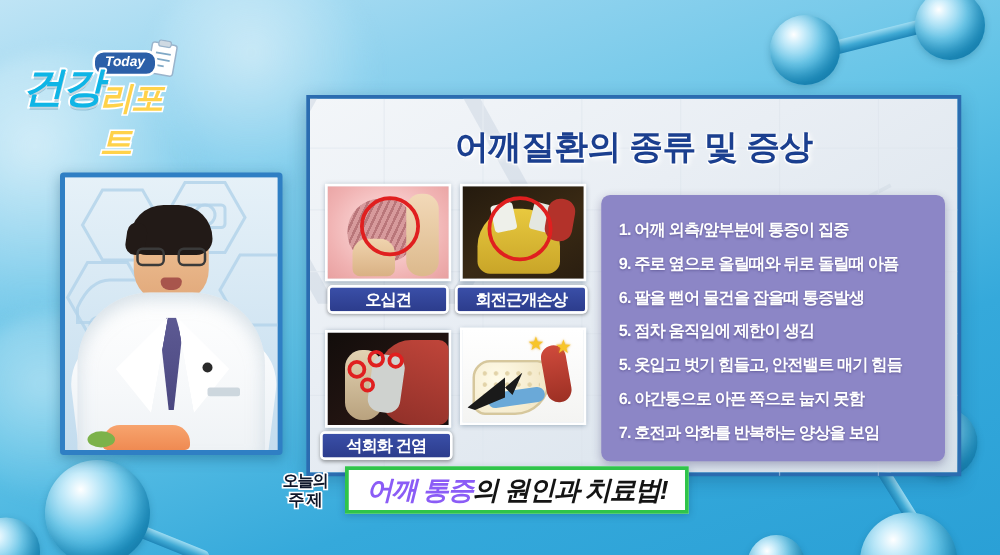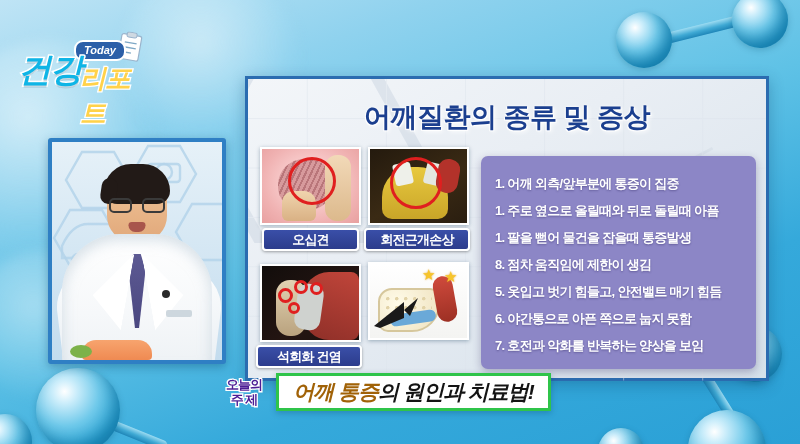--- a/index.html
+++ b/index.html
@@ -185,30 +185,30 @@
     color:#ffffff; font-size:13px; font-weight:700; letter-spacing:-.7px;
     line-height:27px; white-space:nowrap;
     text-shadow:0 1px 2px rgba(45,35,95,.45);
   }
 
   
   #banner{ position:absolute; left:218px; top:372px; height:40px; display:flex; align-items:center; }
   .topic-tag{
     width:52px; text-align:center; line-height:15px;
     font-size:13px; font-weight:700; letter-spacing:-1px;
-    color:#4c1d95; -webkit-text-stroke:2.6px #ffffff; paint-order:stroke fill;
+    color:#0f172a; -webkit-text-stroke:2.6px #ffffff; paint-order:stroke fill;
   }
   .banner-box{
     margin-left:6px; height:38px; min-width:275px;
     background:#ffffff; border:3px solid #2fc44a;
     display:flex; align-items:center; justify-content:center;
     padding:0 14px; box-shadow:0 2px 6px rgba(10,60,95,.3);
   }
   .banner-text{ font-size:21px; font-weight:700; font-style:italic; letter-spacing:-1px; color:#141414; }
-  .banner-text .g{ color:#a16207;text-align:center; }
+  .banner-text .g{ color:#8b5cf6;text-align:center; }
 </style>
 </head>
 <body>
 
 <div id="stage">
 
   <div class="bg-base"></div>
 
   <div class="bokeh" style="left:-60px;top:40px;width:220px;height:220px;background:radial-gradient(circle at 40% 35%,rgba(255,255,255,.55),rgba(150,215,240,.25) 60%,rgba(90,190,225,0) 72%);"></div>
   <div class="bokeh" style="left:120px;top:-30px;width:180px;height:180px;background:radial-gradient(circle at 45% 40%,rgba(255,255,255,.45),rgba(160,220,245,.2) 62%,rgba(90,190,225,0) 74%);"></div>
@@ -349,23 +349,23 @@
             <svg class="arrow" viewBox="0 0 44 30">
               <polygon points="0,28 30,4 30,12 44,0 36,18 30,12 30,20 6,30" fill="#1a1a1a"></polygon>
             </svg>
           </div>
         </div>
       </div>
     </div>
 
     <div id="symptoms">
       <div class="sym">1. 어깨 외측/앞부분에 통증이 집중</div>
-      <div class="sym">1. 주로 옆으로 올릴때와 뒤로 돌릴때 아픔</div>
-      <div class="sym">1. 팔을 뻗어 물건을 잡을때 통증발생</div>
-      <div class="sym">8. 점차 움직임에 제한이 생김</div>
+      <div class="sym">9. 주로 옆으로 올릴때와 뒤로 돌릴때 아픔</div>
+      <div class="sym">6. 팔을 뻗어 물건을 잡을때 통증발생</div>
+      <div class="sym">5. 점차 움직임에 제한이 생김</div>
       <div class="sym">5. 옷입고 벗기 힘들고, 안전밸트 매기 힘듬</div>
       <div class="sym">6. 야간통으로 아픈 쪽으로 눕지 못함</div>
       <div class="sym">7. 호전과 악화를 반복하는 양상을 보임</div>
     </div>
   </div>
 
   <div id="banner">
     <div>
       <div class="topic-tag">오늘의</div>
       <div class="topic-tag">주 제</div>

